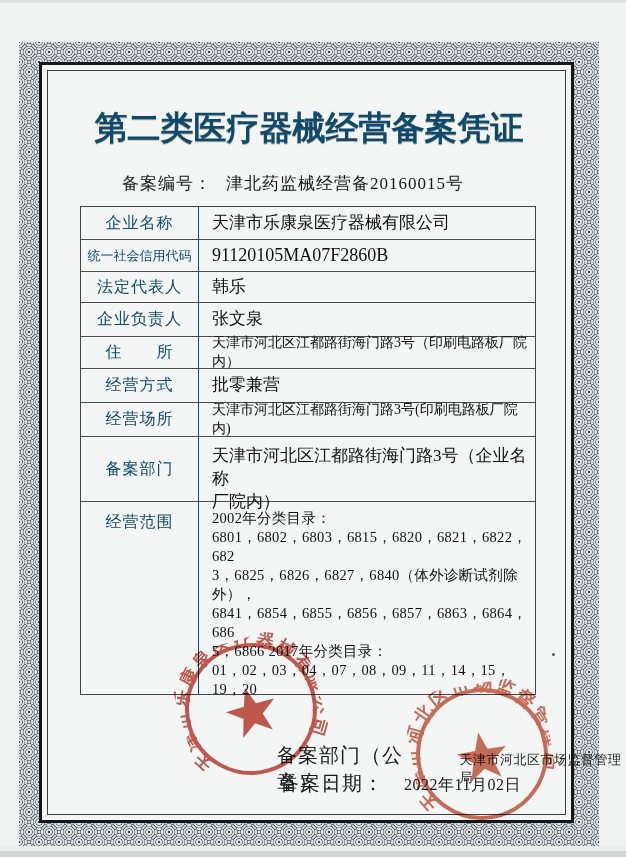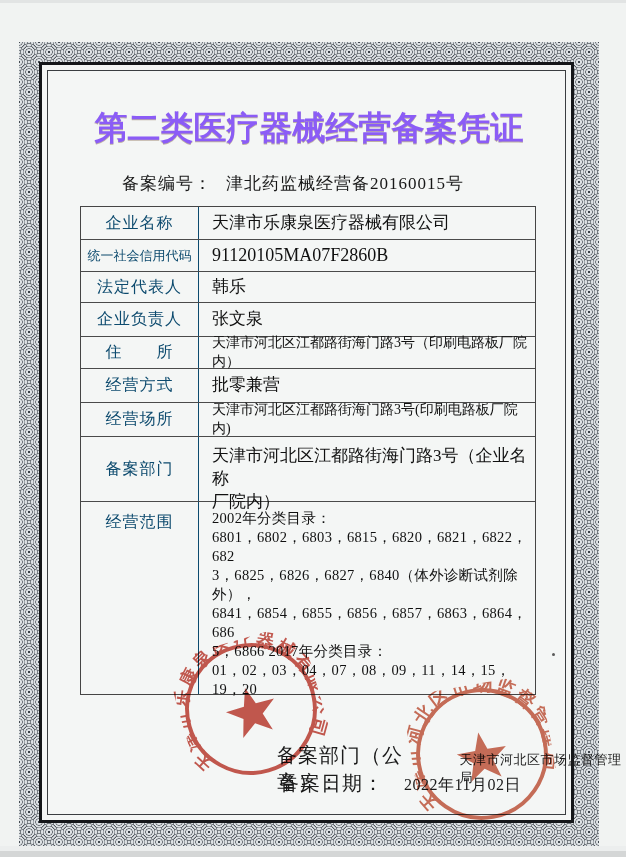--- a/index.html
+++ b/index.html
@@ -29,21 +29,21 @@
     background:#f4f6f5;border:3px solid #141619;box-sizing:border-box;
   }
   .inner-line{
     position:absolute;left:47px;top:70px;width:519px;height:745px;
     border:1px solid #3a3d40;box-sizing:border-box;
   }
 
   .title{
     position:absolute;left:48px;top:106px;width:522px;
     text-align:center;font-size:33px;font-weight:700;letter-spacing:0px;
-    color:#8b5cf6;text-shadow:0 1px 0 rgba(90,50,10,.35);
+    color:#0c4a6e;text-shadow:0 1px 0 rgba(90,50,10,.35);
   }
   .record-line{
     position:absolute;left:122px;top:172px;font-size:17px;color:#171717;
     display:flex;gap:14px;letter-spacing:1px;
   }
 
   .info-table{
     position:absolute;left:80px;top:206px;width:456px;
     border:1px solid #454545;box-sizing:border-box;background:transparent;
   }

